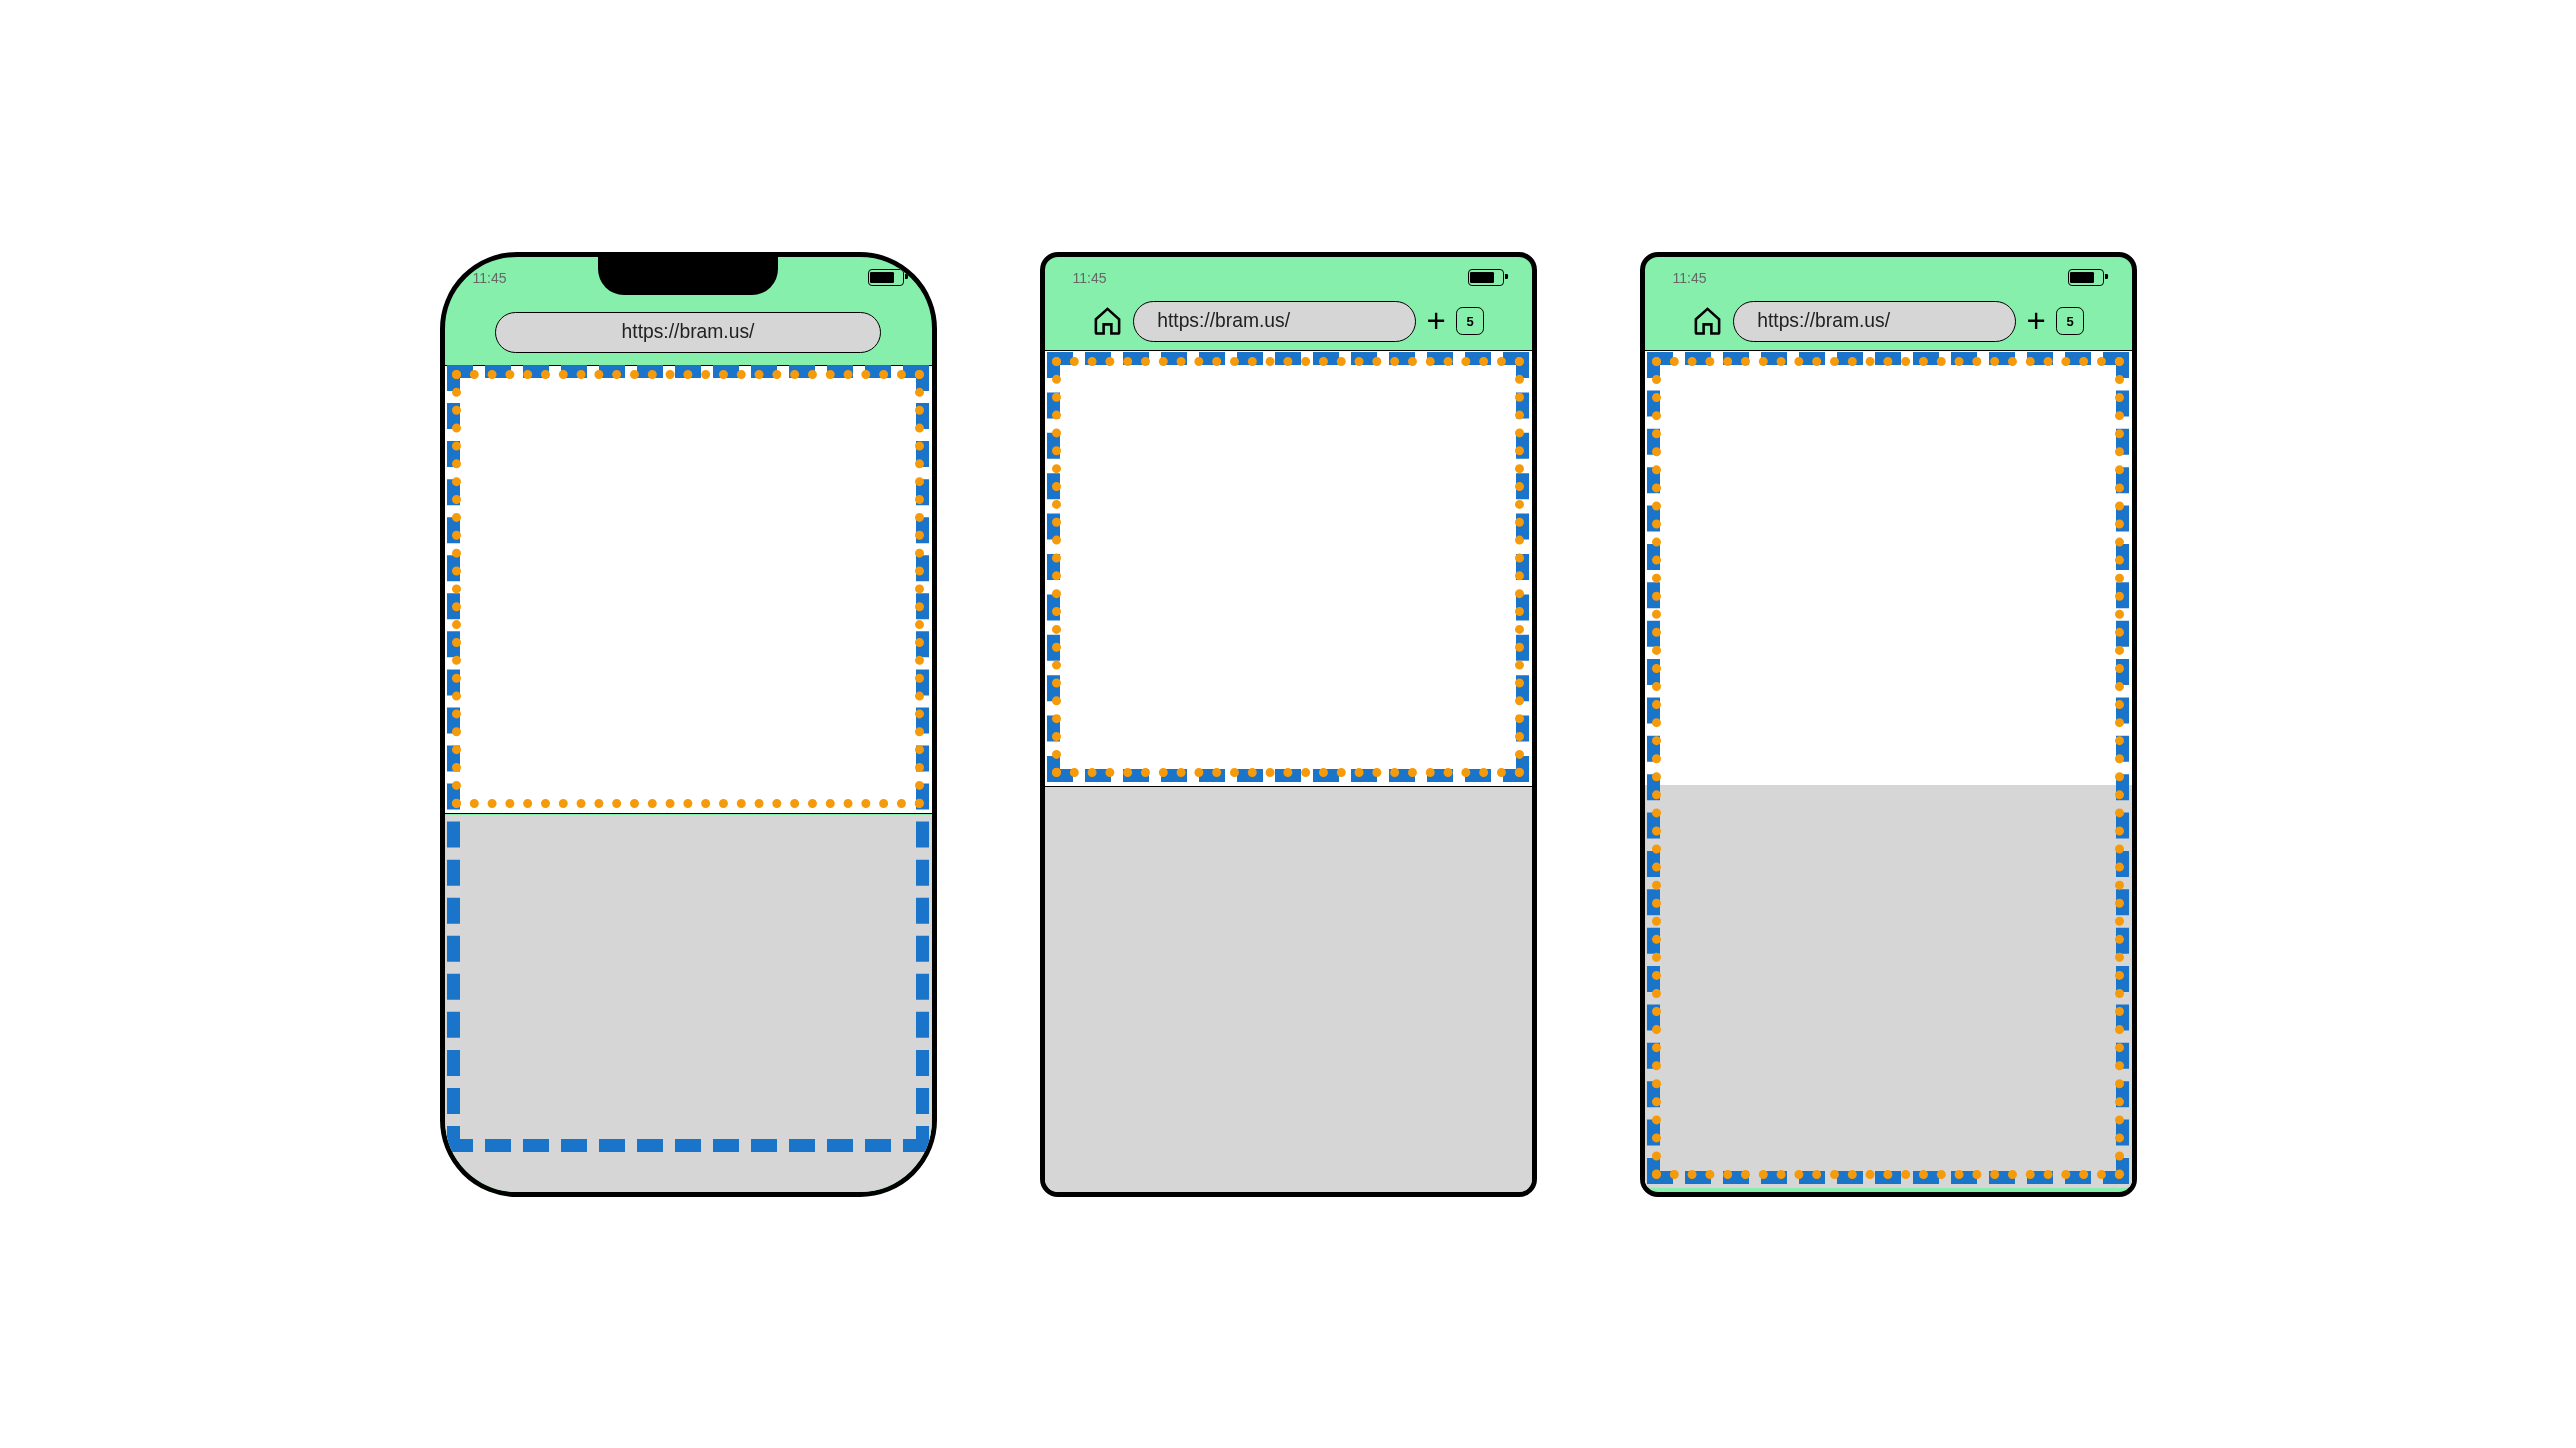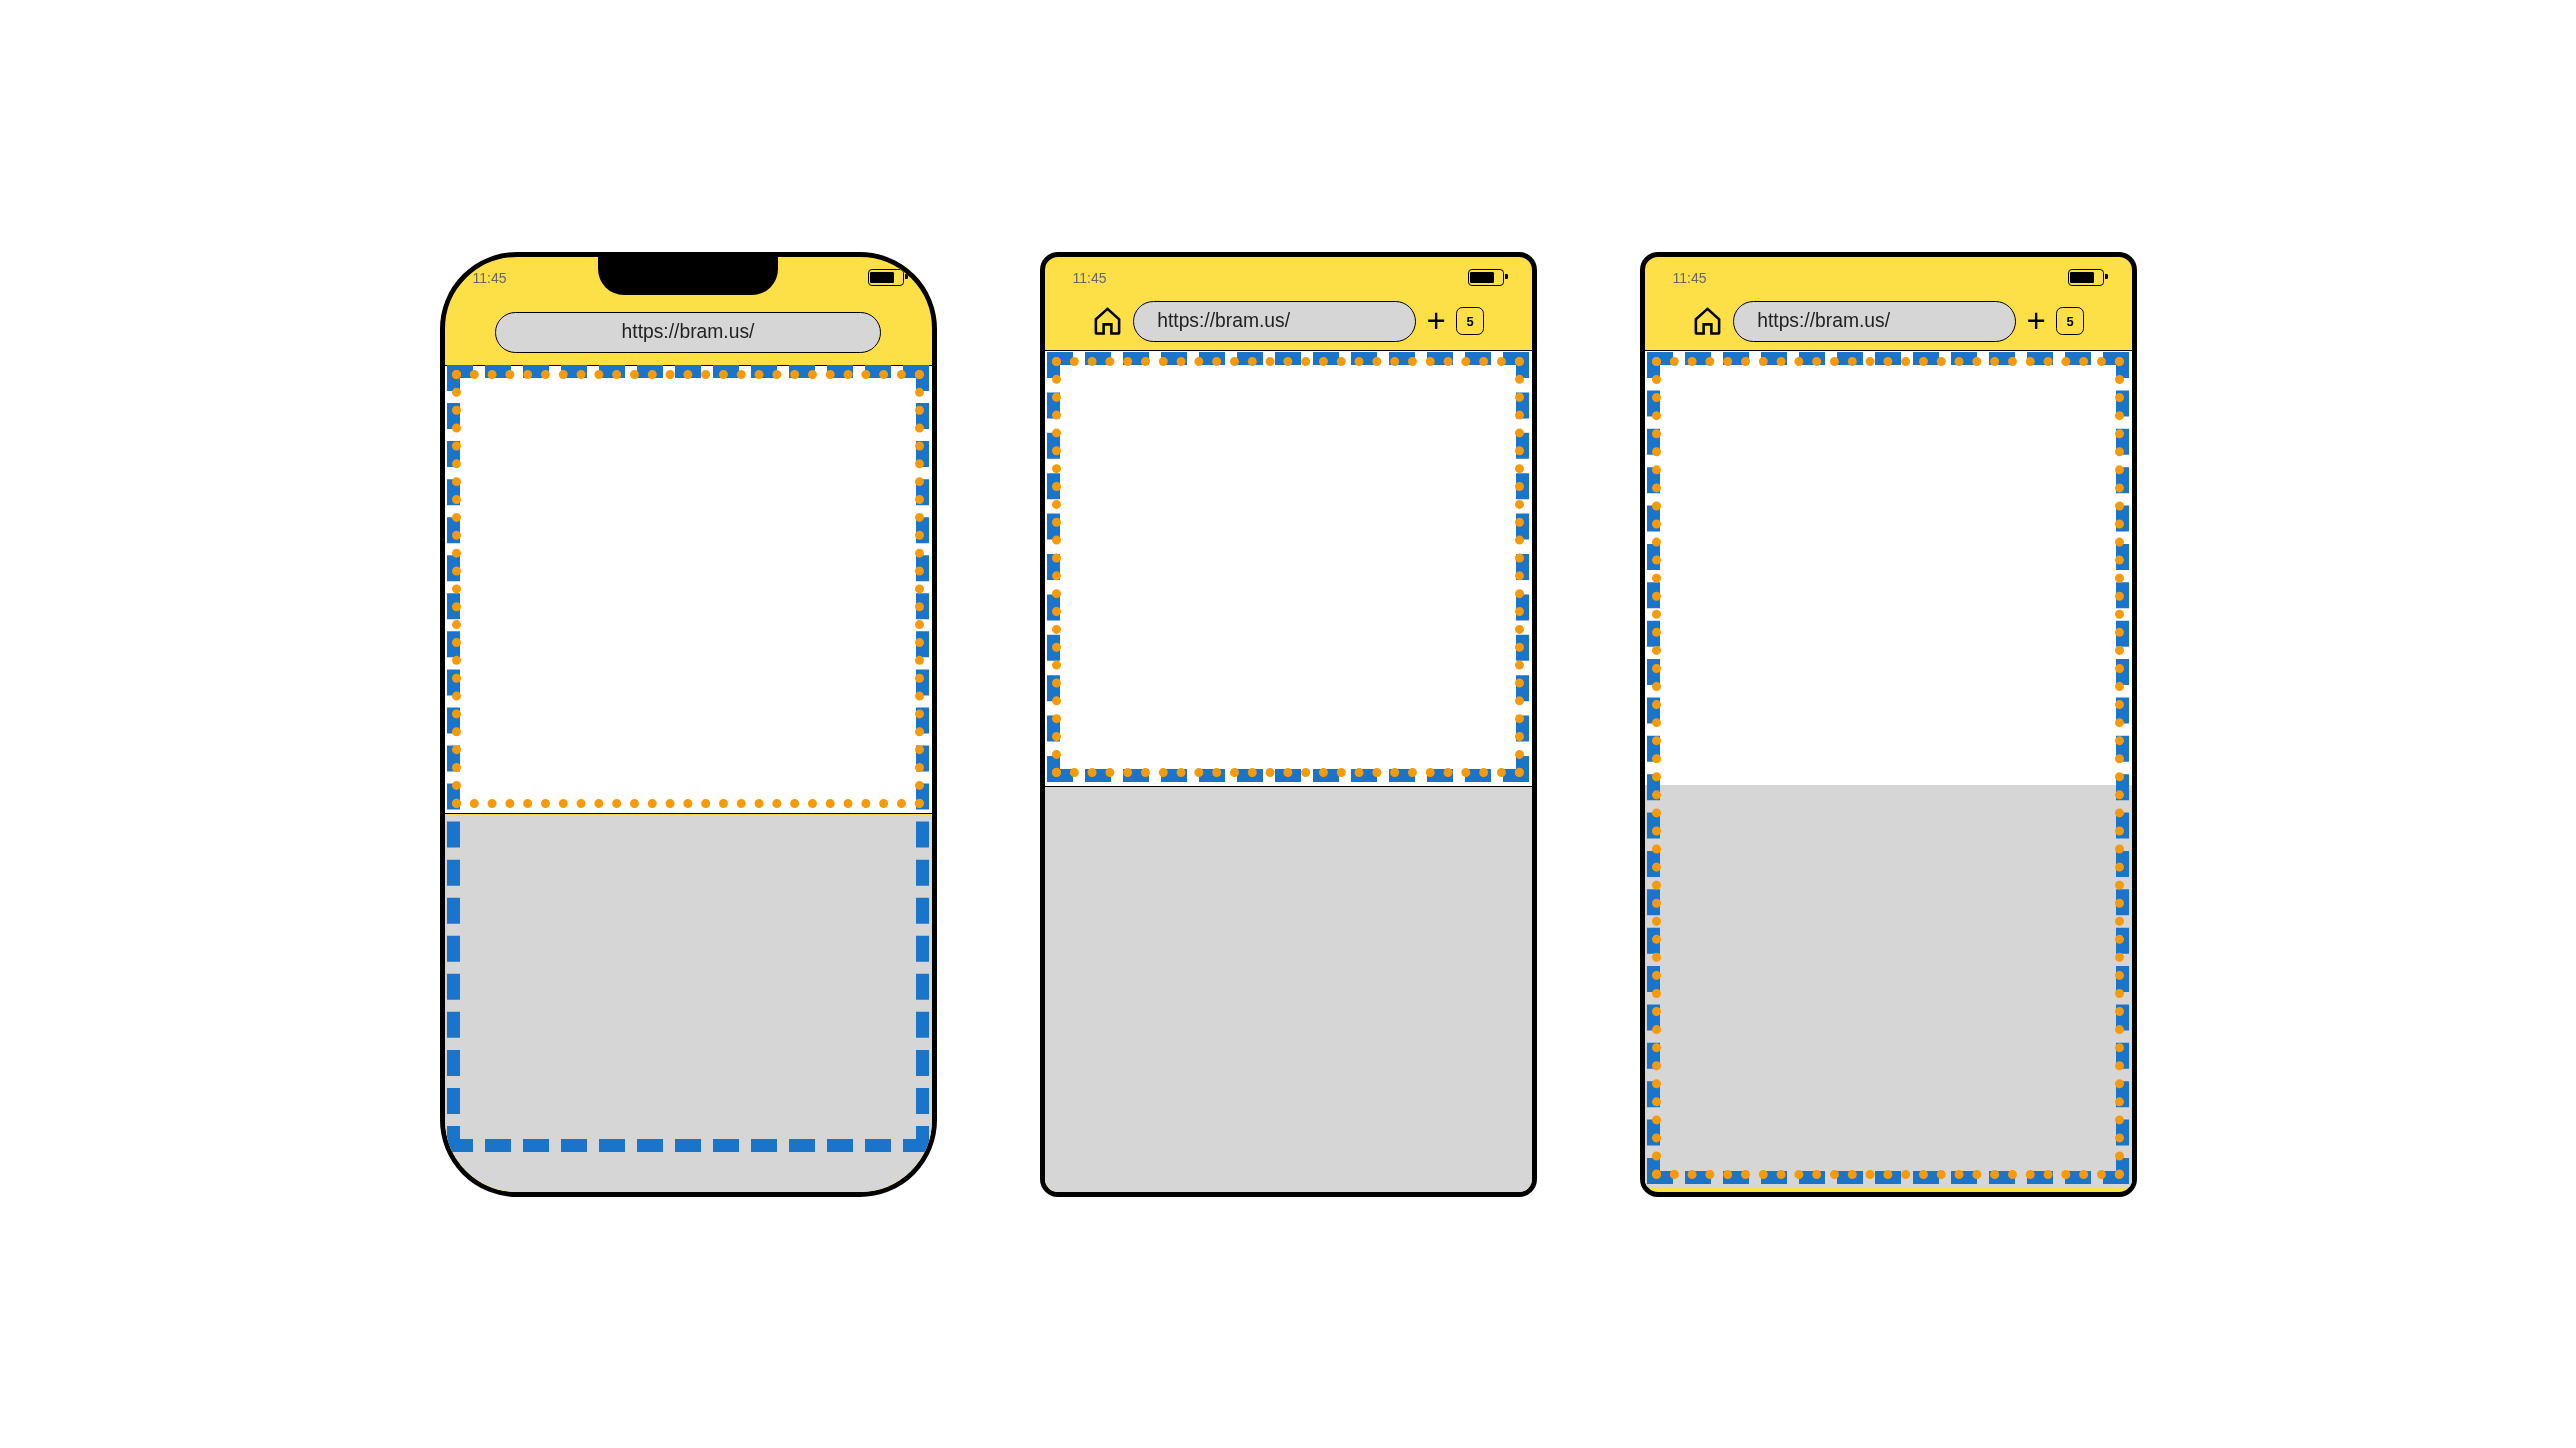--- a/index.html
+++ b/index.html
@@ -9,21 +9,21 @@
     font-family: -apple-system, Helvetica, Arial, sans-serif;
     width: 2576px;
     height: 1449px;
     display: flex;
     align-items: center;
     justify-content: center;
     gap: 103px;
   }
   .phone {
     position: relative;
-    background: #fde047;
+    background: #86efac;
     border: 5.2px solid #000;
     overflow: hidden;
   }
   .phone.iphone {
     width: 497px;
     height: 945px;
     border-radius: 77px;
   }
   .phone.android {
     width: 497px;

